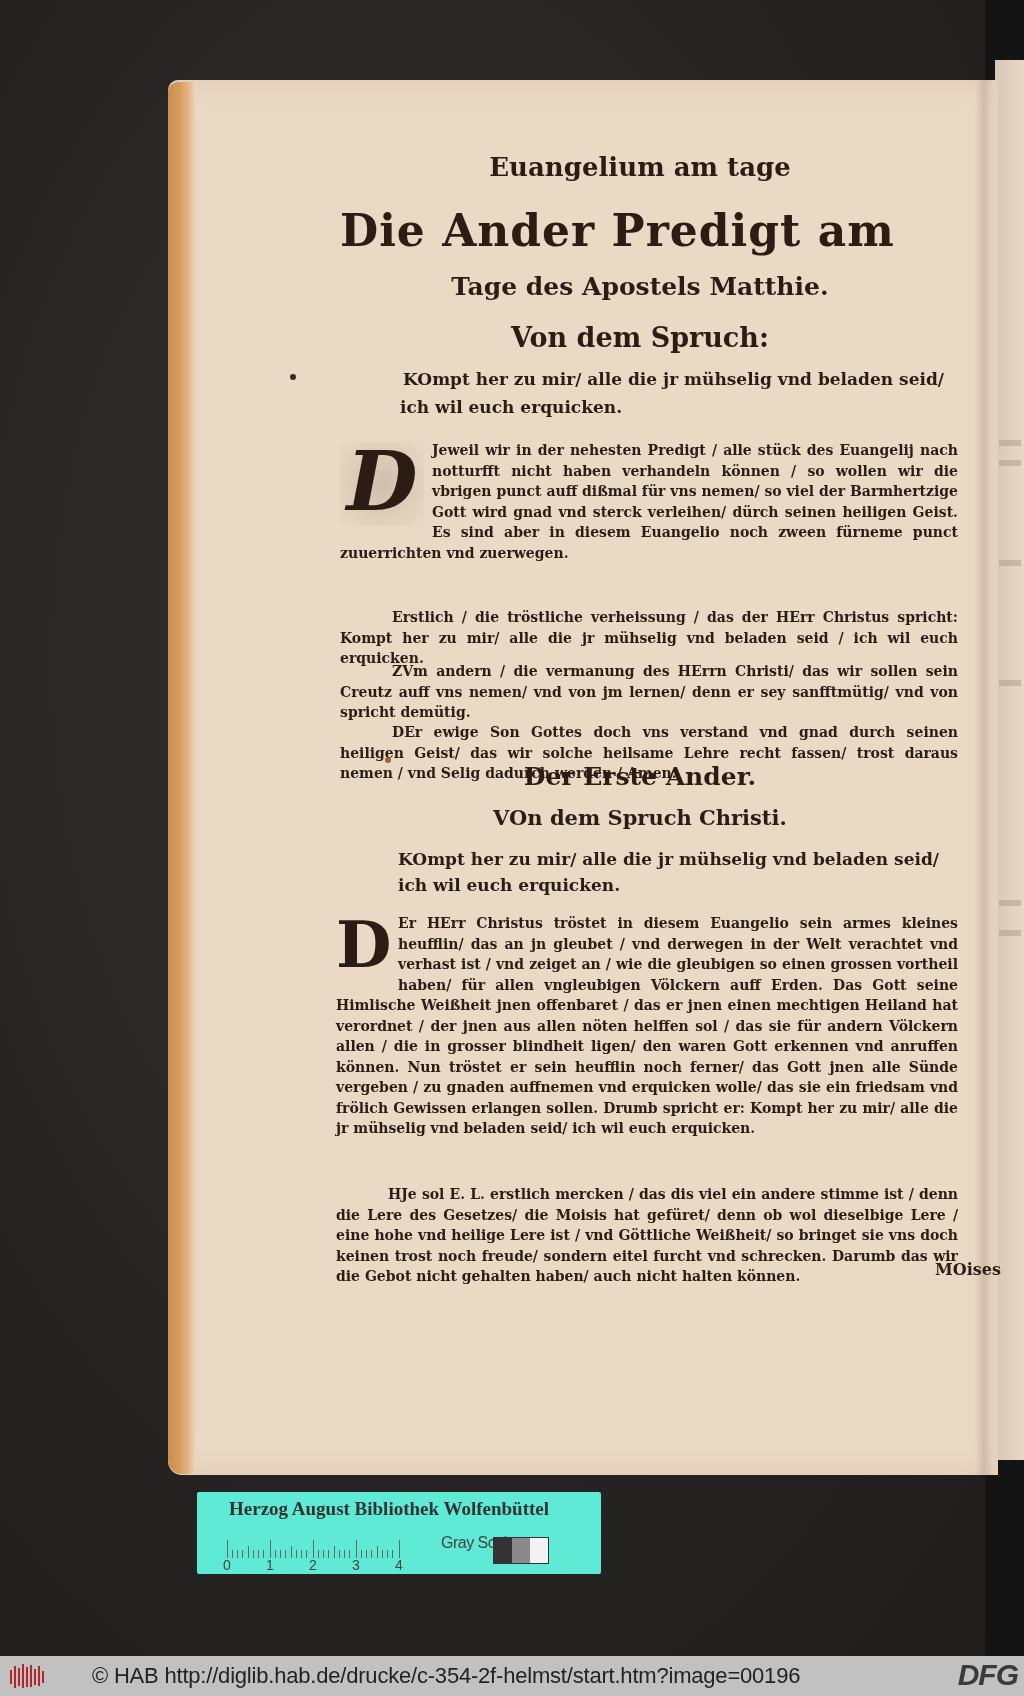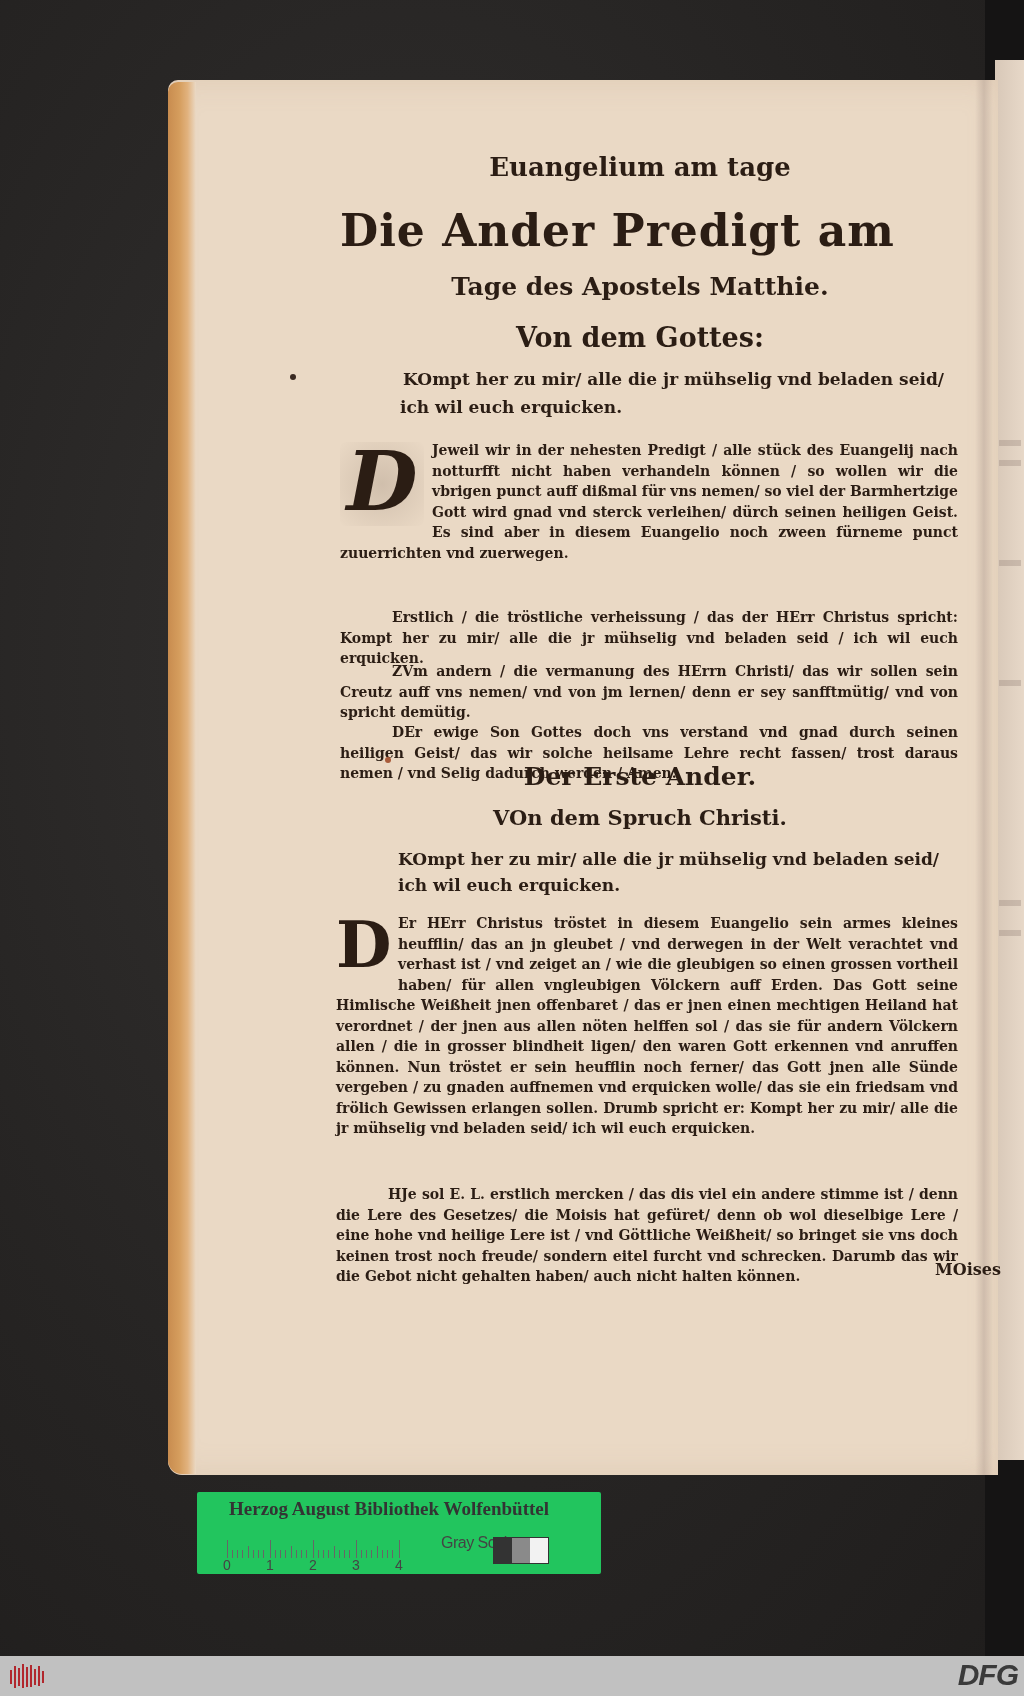--- a/index.html
+++ b/index.html
@@ -50,21 +50,21 @@
     color:#2b1d14;
     border-radius:6px;
   }
   .initial.ornate { background:radial-gradient(circle at 50% 50%, rgba(60,40,30,0.15), rgba(0,0,0,0)); font-style:italic; }
   .bullet { position:absolute; width:6px; height:6px; border-radius:50%; background:#3a2a22; }
   .bullet.red { background:#a85b3a; }
   .catchword { font-family:"DejaVu Serif", serif; font-weight:bold; font-size:16px; }
 
   .label-card {
     position:absolute; left:197px; top:1492px; width:404px; height:82px;
-    background:#22c55e; border-radius:2px;
+    background:#5eead4; border-radius:2px;
   }
   .label-title {
     position:absolute; left:32px; top:6px;
     font-family:"Liberation Serif", serif; font-weight:bold; font-size:19px; color:#333;
   }
   .ruler { position:absolute; left:30px; top:40px; width:182px; height:40px; }
   .tick { position:absolute; bottom:14px; width:1px; background:#666; }
   .ruler-num { position:absolute; top:25px; font-family:"Liberation Sans", sans-serif; font-size:14px; color:#444; }
   .gray-label { position:absolute; left:244px; top:42px; font-family:"Liberation Sans", sans-serif; font-size:16px; color:#444; letter-spacing:-0.5px; }
   .gray-scale { position:absolute; left:296px; top:45px; width:54px; height:25px; border:1px solid #333; display:flex; }
@@ -99,21 +99,21 @@
   <div class="ghost" style="top:870px"></div>
 </div>
 
 <div class="page"></div>
 <div class="page-edge"></div>
 <div class="gutter"></div>
 
 <div class="text heading-small" style="top:152px;">Euangelium am tage</div>
 <div class="text heading-large" style="top:205px;">Die Ander Predigt am</div>
 <div class="text heading-small" style="top:272px; font-size:25px;">Tage des Apostels Matthie.</div>
-<div class="text heading-small" style="top:322px; font-size:27px;">Von dem Gottes:</div>
+<div class="text heading-small" style="top:322px; font-size:27px;">Von dem Spruch:</div>
 
 <div class="bullet" style="left:290px; top:374px;"></div>
 <div class="text body-line" style="left:403px; top:368px; font-size:17px;">KOmpt her zu mir/ alle die jr mühselig vnd beladen seid/</div>
 <div class="text body-line" style="left:400px; top:396px; font-size:17px;">ich wil euch erquicken.</div>
 
 <div class="text para" style="left:340px; top:440px; width:618px;">
   <span class="initial ornate">D</span>
   <span>Jeweil wir in der nehesten Predigt / alle stück des Euangelij nach notturfft nicht haben verhandeln können / so wollen wir die vbrigen punct auff dißmal für vns nemen/ so viel der Barmhertzige Gott wird gnad vnd sterck verleihen/ dürch seinen heiligen Geist. Es sind aber in diesem Euangelio noch zween fürneme punct zuuerrichten vnd zuerwegen.</span>
 </div>
 
@@ -191,14 +191,15 @@
     <span style="left:2px; top:6px; height:14px;"></span>
     <span style="left:6px; top:2px; height:22px;"></span>
     <span style="left:10px; top:4px; height:18px;"></span>
     <span style="left:14px; top:0px; height:24px;"></span>
     <span style="left:18px; top:3px; height:20px;"></span>
     <span style="left:22px; top:1px; height:22px;"></span>
     <span style="left:26px; top:5px; height:16px;"></span>
     <span style="left:30px; top:2px; height:20px;"></span>
     <span style="left:34px; top:7px; height:12px;"></span>
   </div>
+  <div class="footer-text">© HAB http://diglib.hab.de/drucke/c-354-2f-helmst/start.htm?image=00196</div>
   <div class="footer-dfg">DFG</div>
 </div>
 
 </body></html>

